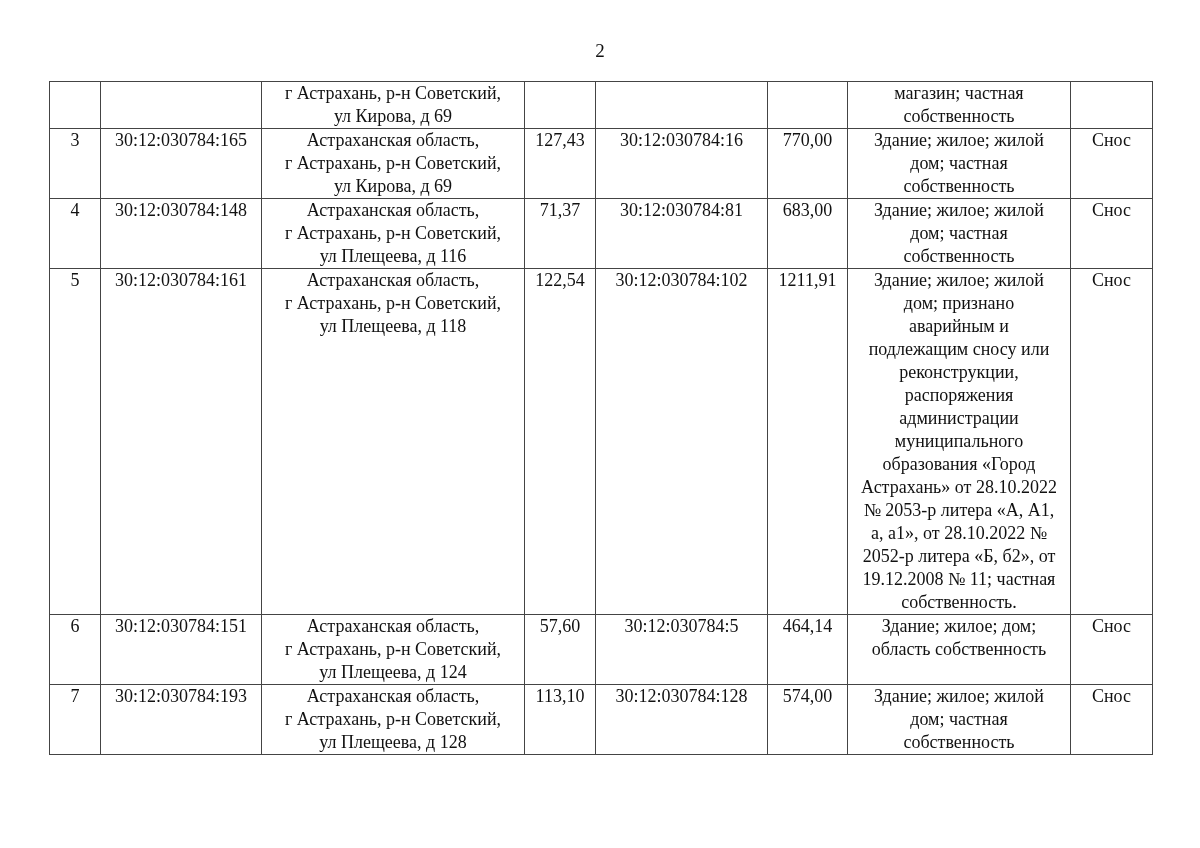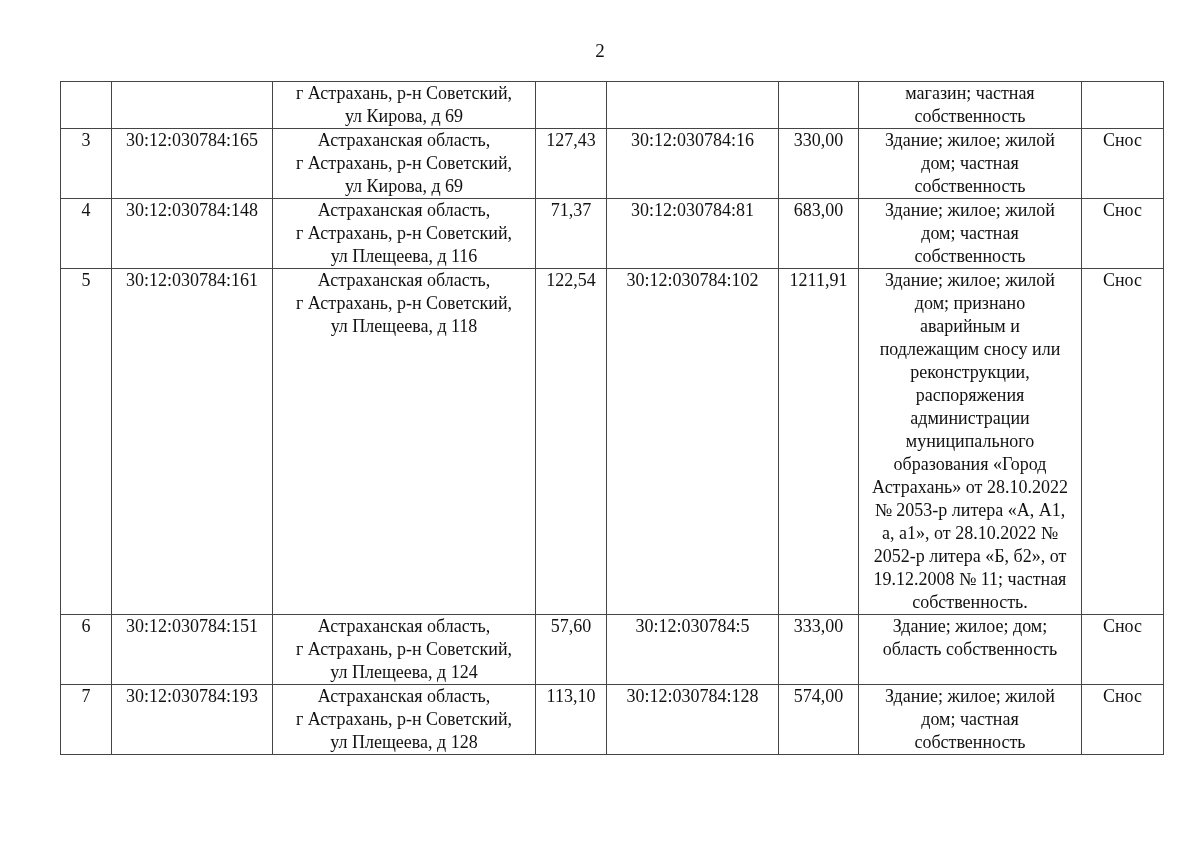--- a/index.html
+++ b/index.html
@@ -1,18 +1,18 @@
 <!DOCTYPE html>
 <html><head>
 <meta charset="utf-8">
 <style>
   html,body{margin:0;padding:0;background:#fff;}
   body{width:1200px;height:848px;position:relative;overflow:hidden;font-family:"Liberation Serif","DejaVu Serif",serif;color:#111;}
   .page-num{position:absolute;top:40px;left:0;width:1200px;text-align:center;font-size:19px;}
-  table{position:absolute;left:60px;top:81px;border-collapse:collapse;table-layout:fixed;width:1103px;}
+  table{position:absolute;left:49px;top:81px;border-collapse:collapse;table-layout:fixed;width:1103px;}
   td{border:1.5px solid #444;vertical-align:top;text-align:center;font-size:18px;line-height:23px;padding:0 2px;white-space:pre-line;}
   col.c1{width:51px}col.c2{width:161px}col.c3{width:263px}col.c4{width:71px}
   col.c5{width:172px}col.c6{width:80px}col.c7{width:223px}col.c8{width:82px}
 </style>
 </head>
 <body>
 
 <div class="page-num">2</div>
 
 <table>
@@ -40,21 +40,21 @@
         <td></td>
       </tr>
       <tr style="height: 69px;">
         <td>3</td>
         <td>30:12:030784:165</td>
         <td>Астраханская область,
 г Астрахань, р-н Советский,
 ул Кирова, д 69</td>
         <td>127,43</td>
         <td>30:12:030784:16</td>
-        <td>330,00</td>
+        <td>770,00</td>
         <td>Здание; жилое; жилой
 дом; частная
 собственность</td>
         <td>Снос</td>
       </tr>
       <tr style="height: 70px;">
         <td>4</td>
         <td>30:12:030784:148</td>
         <td>Астраханская область,
 г Астрахань, р-н Советский,
@@ -94,21 +94,21 @@
         <td>Снос</td>
       </tr>
       <tr style="height: 69px;">
         <td>6</td>
         <td>30:12:030784:151</td>
         <td>Астраханская область,
 г Астрахань, р-н Советский,
 ул Плещеева, д 124</td>
         <td>57,60</td>
         <td>30:12:030784:5</td>
-        <td>333,00</td>
+        <td>464,14</td>
         <td>Здание; жилое; дом;
 область собственность</td>
         <td>Снос</td>
       </tr>
       <tr style="height: 69px;">
         <td>7</td>
         <td>30:12:030784:193</td>
         <td>Астраханская область,
 г Астрахань, р-н Советский,
 ул Плещеева, д 128</td>

